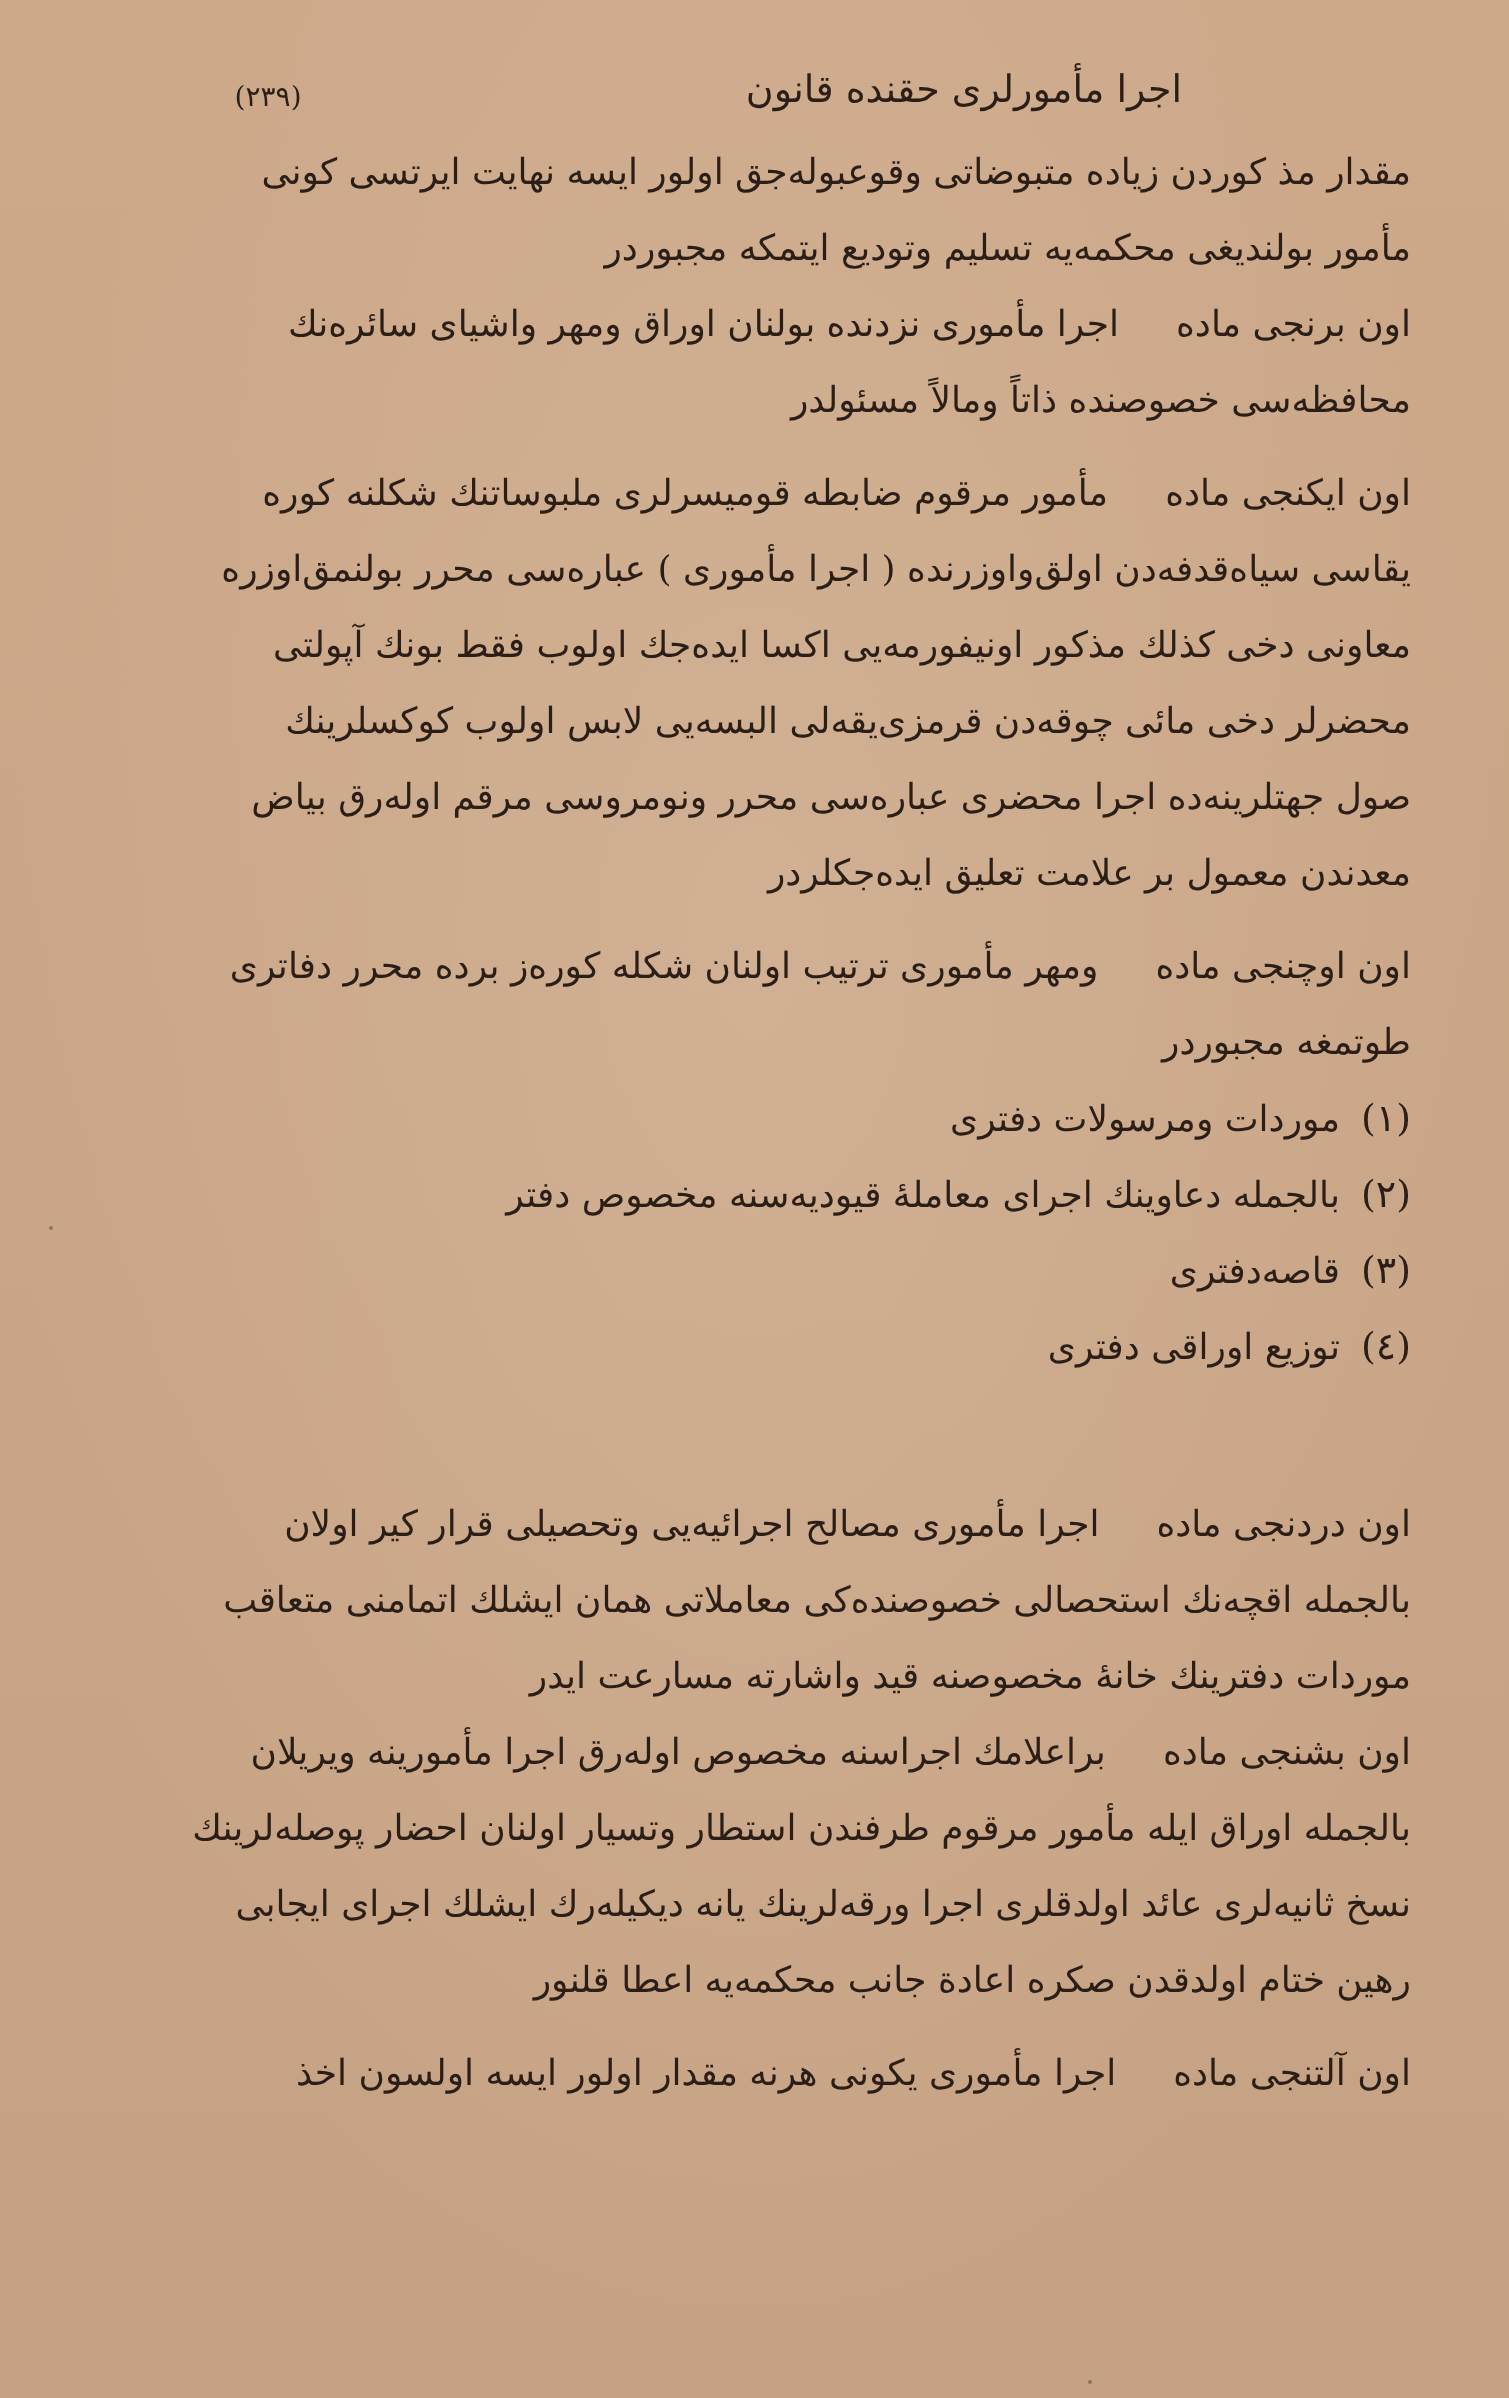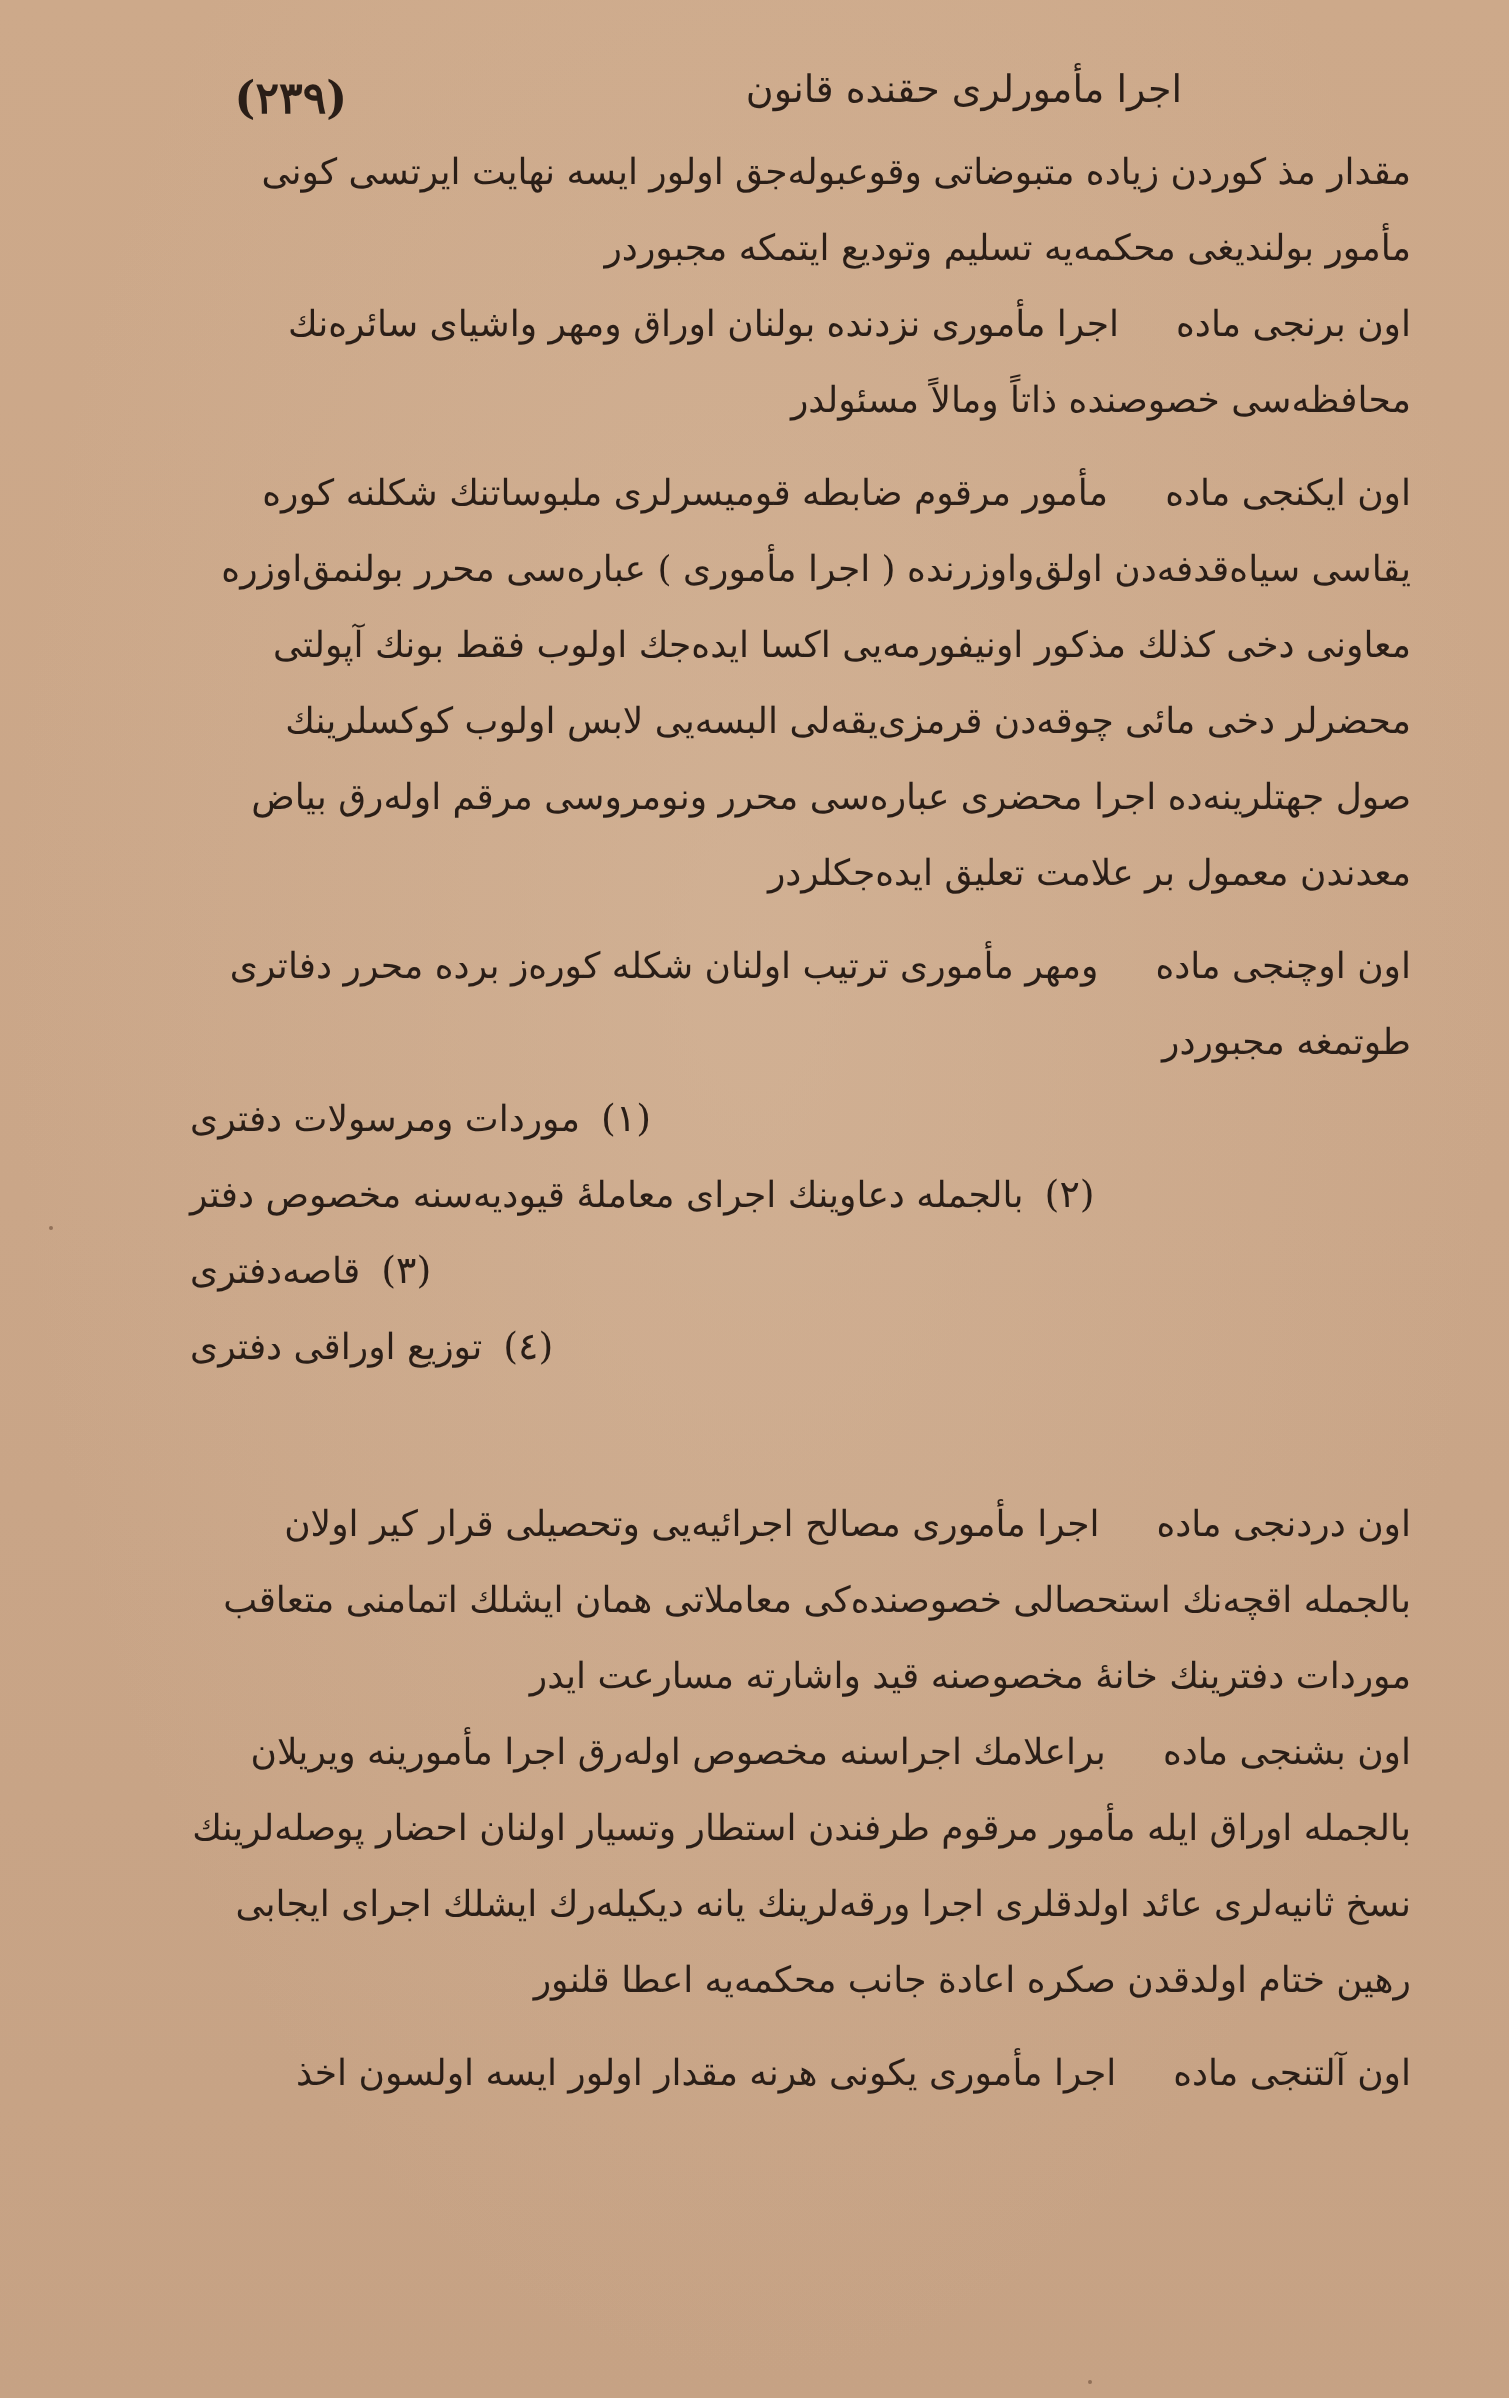--- a/index.html
+++ b/index.html
@@ -18,35 +18,35 @@
     }
     .header {
       position: absolute; top: 64px; left: 227px; width: 1192px; height: 66px;
       direction: rtl;
     }
     .running-title {
       position: absolute; right: 237px; top: 3px;
       font-size: 38px; letter-spacing: 0;
     }
     .page-number {
-      position: absolute; left: 7.6px; top: 8px;
-      font-size: 44px; font-weight: bold; direction: ltr;
+      position: absolute; left: 7.6px; top: 16px;
+      font-size: 28px; font-weight: normal; direction: ltr;
     }
     .content {
       position: absolute; top: 134px; left: 190px; width: 1221px;
       direction: rtl; text-align: justify;
       font-size: 36px; line-height: 76px;
     }
     .line { display: block; white-space: nowrap; height: 76px; }
     .line.last { text-align: right; }
     .gap-s { height: 17px; }
     .gap-l { height: 102px; }
     .article-head { display: inline-block; margin-left: 57px; }
     .list { padding-right: 0; }
-    .list .item { display: block; height: 76px; white-space: nowrap; text-align: left; padding-right: 0; }
+    .list .item { display: block; height: 76px; white-space: nowrap; text-align: right; padding-right: 0; }
     .list .num { display: inline-block; margin-left: 21px; font-size: 38px; }
     .speck { position: absolute; width: 3.8px; height: 3.8px; border-radius: 50%; background: #6d4e3a; opacity: .6; }
   </style>
 </head>
 <body>
 
 <div class="page">
 
   <div class="header">
     <span class="running-title">اجرا مأمورلری حقنده قانون</span>

